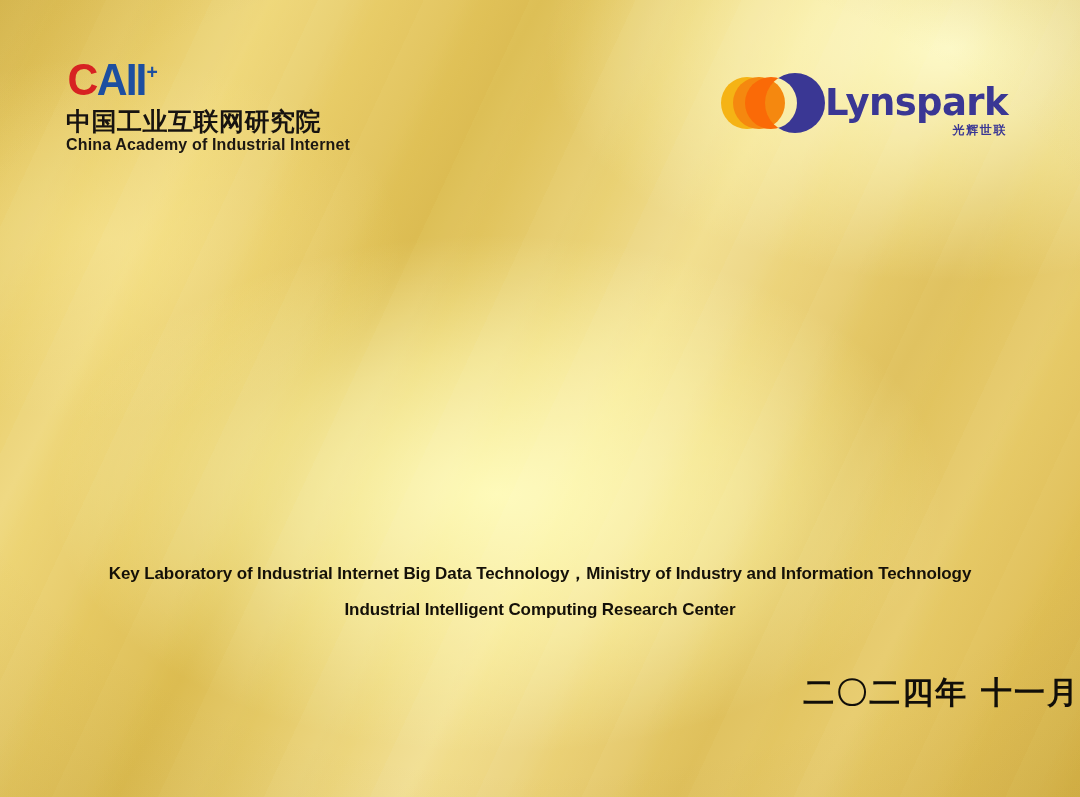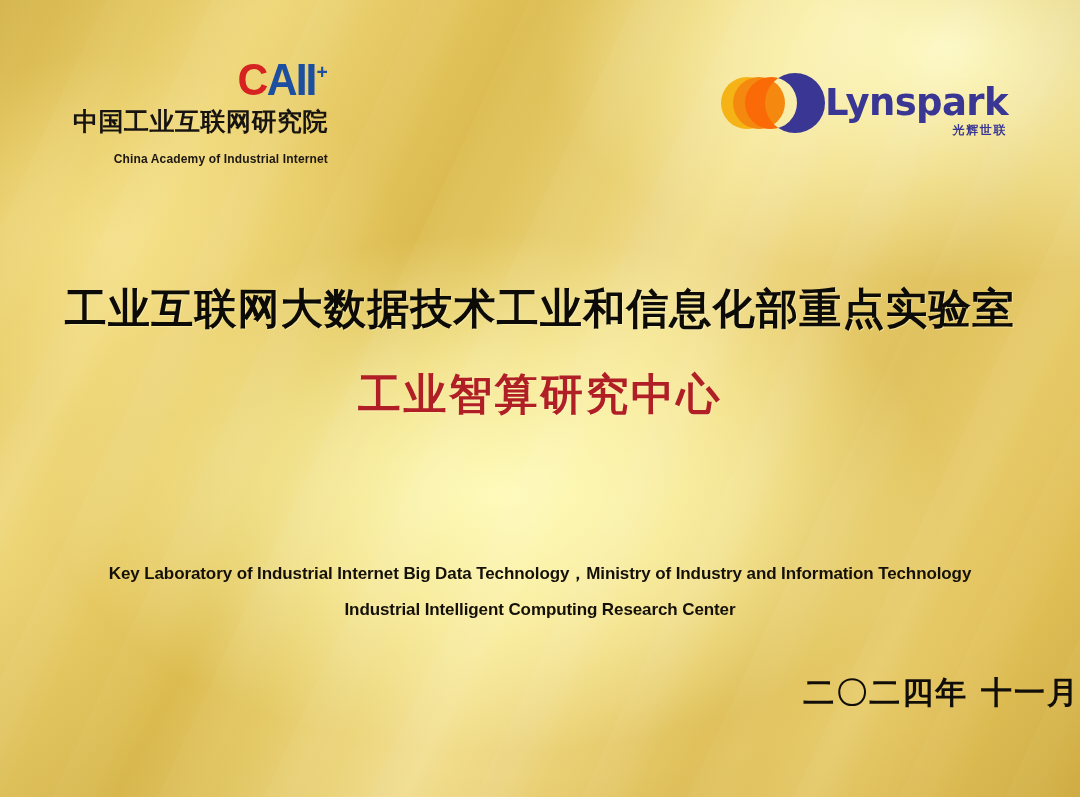--- a/index.html
+++ b/index.html
@@ -51,21 +51,21 @@
     pointer-events: none;
     background: radial-gradient(ellipse 95% 88% at 50% 46%, rgba(0,0,0,0) 58%, rgba(120,85,10,0.13) 100%);
   }
 
   
   #caii-logo {
     position: absolute;
     left: 66px;
     top: 58px;
     width: 262px;
-    text-align: right;
+    text-align: left;
     z-index: 5;
   }
   .caii-mark {
     font-family: "Liberation Sans", "DejaVu Sans", sans-serif;
     font-weight: bold;
     font-size: 44px;
     line-height: 44px;
     letter-spacing: -1.5px;
     position: relative;
     display: inline-block;
@@ -84,22 +84,22 @@
   .caii-cn {
     margin-top: 5px;
     font-size: 25px;
     font-weight: bold;
     color: #171310;
     letter-spacing: 0.5px;
     line-height: 28px;
     white-space: nowrap;
   }
   .caii-en {
-    margin-top: 17px;
-    font-size: 12px;
+    margin-top: 1px;
+    font-size: 16px;
     font-weight: bold;
     color: #1c1712;
     letter-spacing: 0.15px;
     white-space: nowrap;
   }
 
   
   #lyns-logo {
     position: absolute;
     right: 72px;
@@ -236,24 +236,20 @@
         <rect x="0" y="0" width="104" height="74" fill="#fff"></rect>
         <circle cx="50" cy="37" r="26" fill="#000"></circle>
       </mask>
     </svg>
     <div class="lyns-word-wrap">
       <div class="lyns-word">Lynspark</div>
       <div class="lyns-cn">光辉世联</div>
     </div>
   </div>
 
-  <div id="title-block">
-    <div class="title-main">工业互联网大数据技术工业和信息化部重点实验室</div>
-    <div class="title-sub">工业智算研究中心</div>
-  </div>
 
   <div id="en-block">
     <div class="en-line">Key Laboratory of Industrial Internet Big Data Technology，Ministry of Industry and Information Technology</div>
     <div class="en-line">Industrial Intelligent Computing Research Center</div>
   </div>
 
   <div id="date-block">
     <div class="date-text">二〇二四年 十一月</div>
   </div>
 

